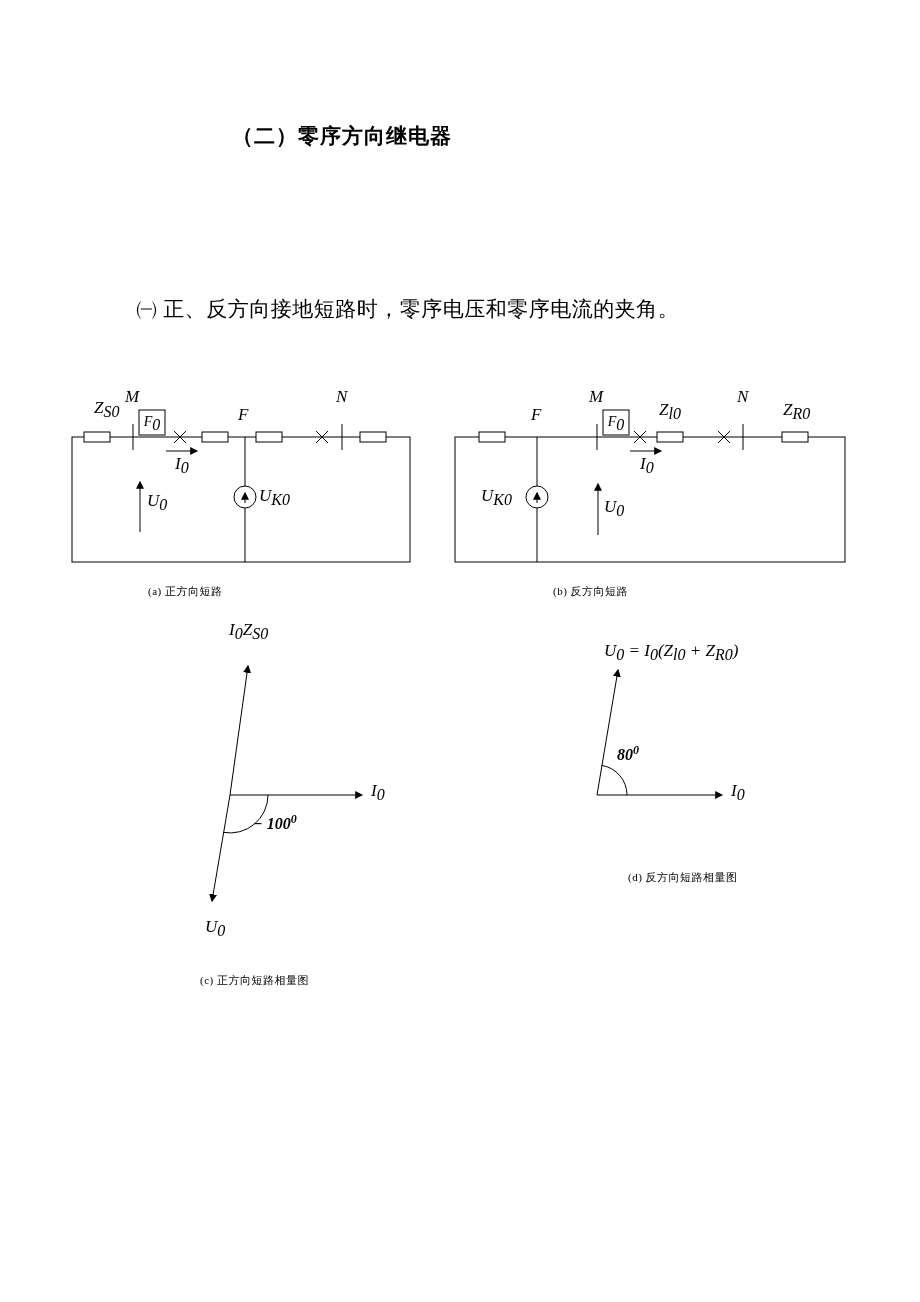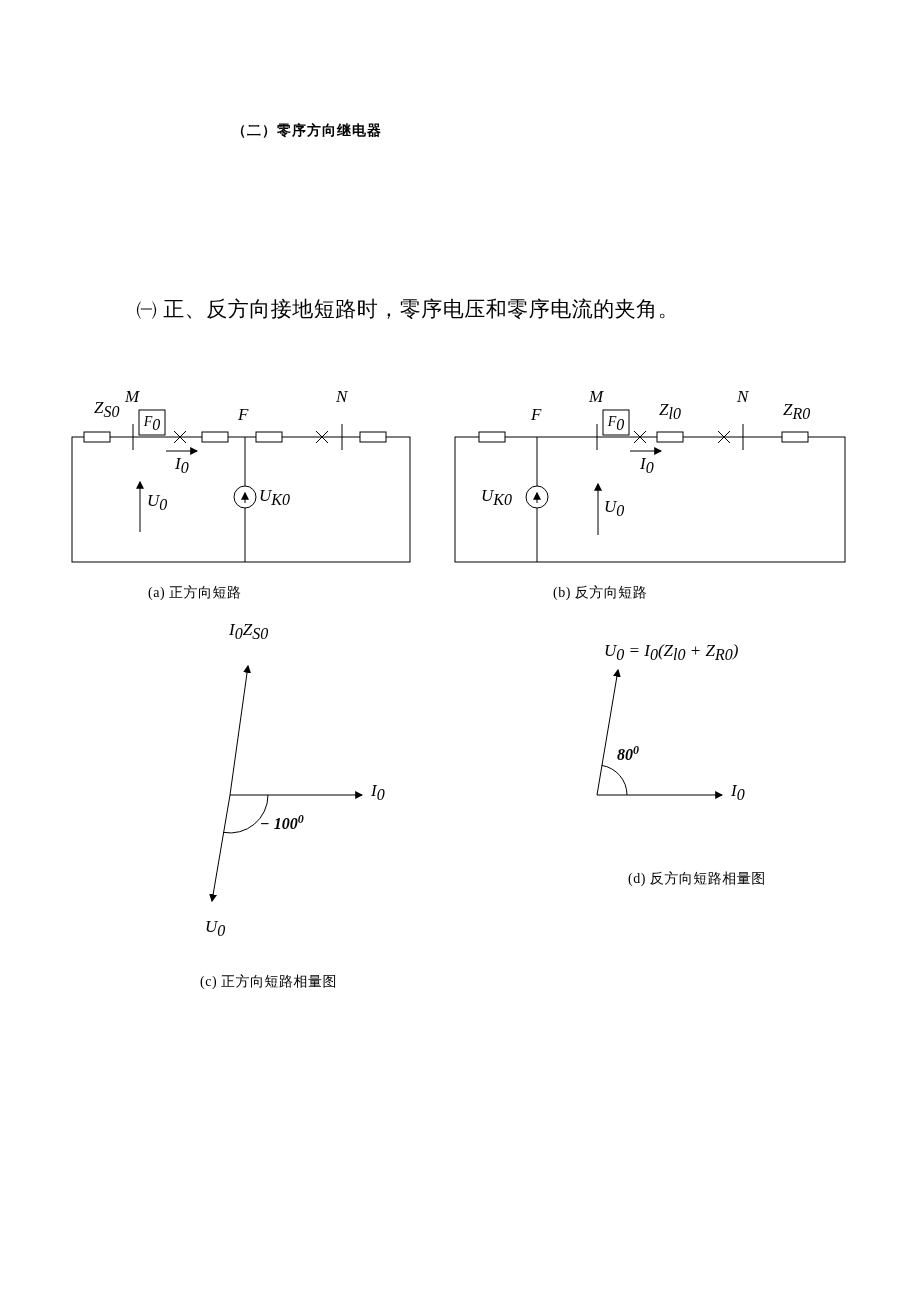--- a/index.html
+++ b/index.html
@@ -11,25 +11,25 @@
     margin:0 auto;
     background:#ffffff;
     color:#000;
     font-family:"Liberation Serif", serif;
     overflow:hidden;
   }
   .abs { position:absolute; white-space:nowrap; }
   .heading {
     font-family:"Liberation Sans", sans-serif;
     font-weight:bold;
-    font-size:14px;
+    font-size:21px;
     letter-spacing:1px;
   }
   .body-text { font-size:21px; letter-spacing:0.5px; }
-  .caption { font-size:14px; letter-spacing:0.5px; }
+  .caption { font-size:11px; letter-spacing:0.5px; }
   .figcap {
     font-size:16px;
     letter-spacing:0.5px;
     width:920px;
     text-align:center;
   }
   .mlabel {
     font-family:"Liberation Serif", serif;
     font-style:italic;
     font-size:17px;
@@ -127,21 +127,21 @@
   <div class="abs mlabel" style="left:640px; top:455px;"><span>I</span><sub>0</sub></div>
   <div class="abs mlabel" style="left:481px; top:487px;"><span>U</span><sub>K0</sub></div>
   <div class="abs mlabel" style="left:604px; top:498px;"><span>U</span><sub>0</sub></div>
 
   <div class="abs caption" style="left:148px; top:584px;">(a)  正方向短路</div>
   <div class="abs caption" style="left:553px; top:584px;">(b)  反方向短路</div>
 
   <div class="abs mlabel" style="left:229px; top:621px;"><span>I</span><sub>0</sub><span>Z</span><sub>S0</sub></div>
   <div class="abs mlabel" style="left:371px; top:782px;"><span>I</span><sub>0</sub></div>
   <div class="abs mlabel" style="left:205px; top:918px;"><span>U</span><sub>0</sub></div>
-  <div class="abs mlabel angle-label" style="left:260px; top:813px;"><span>− 100</span><sup>0</sup></div>
+  <div class="abs mlabel angle-label" style="left:253px; top:813px;"><span>− 100</span><sup>0</sup></div>
 
   <div class="abs mlabel" style="left:604px; top:642px;"><span>U</span><sub>0</sub><span> = </span><span>I</span><sub>0</sub><span>(</span><span>Z</span><sub>l0</sub><span> + </span><span>Z</span><sub>R0</sub><span>)</span></div>
   <div class="abs mlabel" style="left:731px; top:782px;"><span>I</span><sub>0</sub></div>
   <div class="abs mlabel angle-label" style="left:617px; top:744px;"><span>80</span><sup>0</sup></div>
 
   <div class="abs caption" style="left:628px; top:830px;margin-top:40px;">(d)  反方向短路相量图</div>
   <div class="abs caption" style="left:200px; top:973px;">(c)  正方向短路相量图</div>
 
 
 

